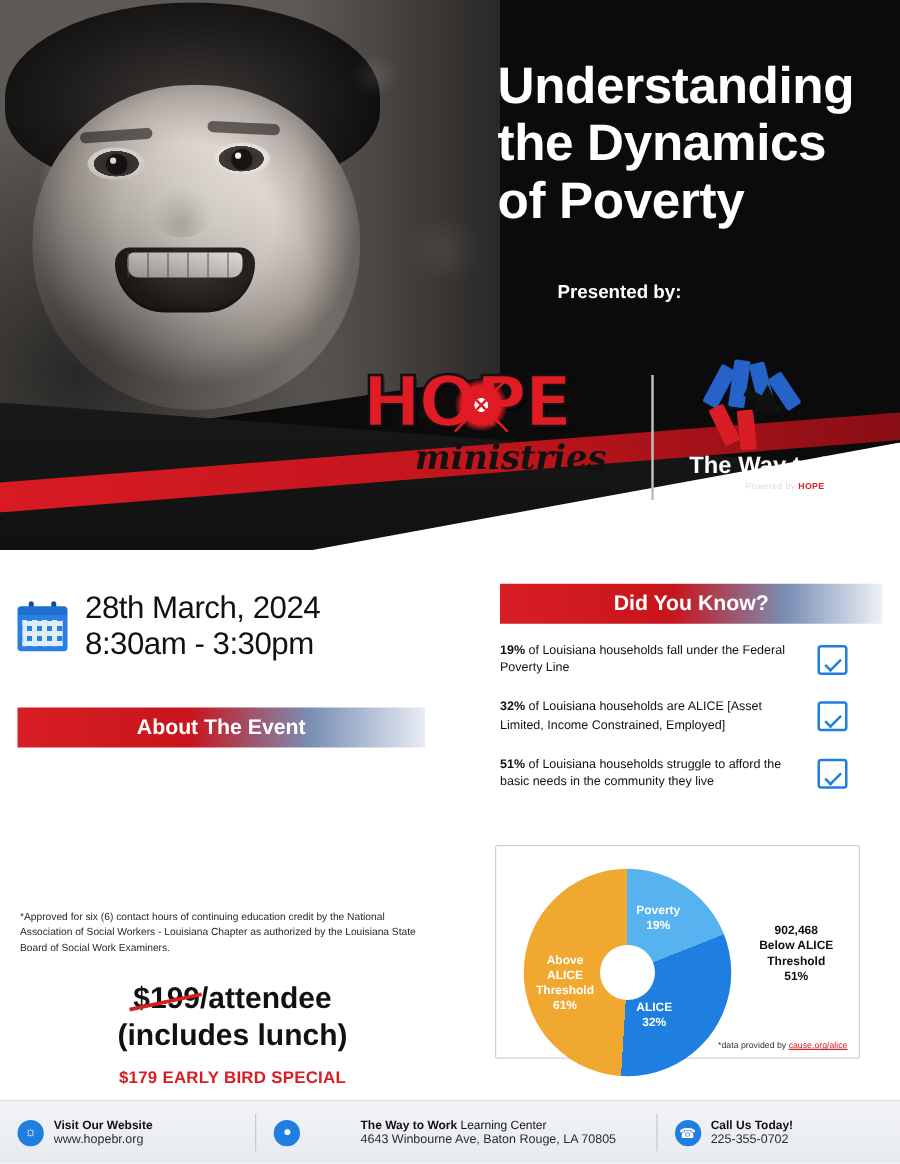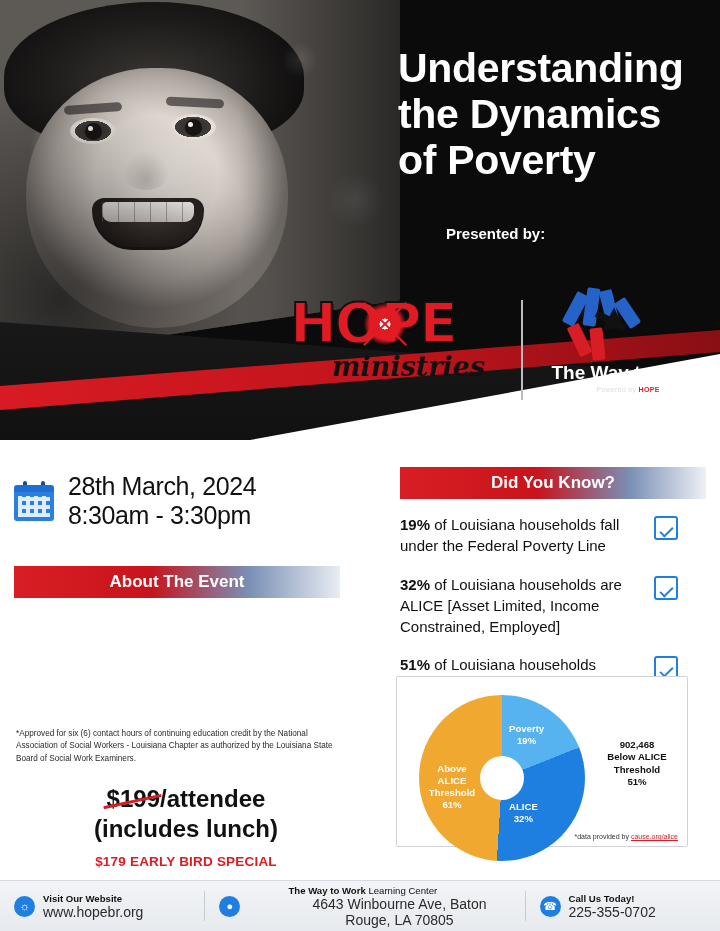--- a/index.html
+++ b/index.html
@@ -212,21 +212,21 @@
     content: ""; position: absolute; left: -4px; right: -2px; top: 52%; height: 3px;
     background: #d81e24; transform: rotate(-12deg);
   }
   .early {
     margin-top: 10px; font-size: 13.5px; font-weight: bold; color: #d81e24; letter-spacing: .2px;
   }
 
   
   .facts { position: absolute; left: 400px; top: 74px; width: 306px; }
   .fact { display: flex; align-items: flex-start; gap: 10px; margin-bottom: 17px; }
-  .fact-text { width: 228px; font-size: 15px; line-height: 1.42; color: #111; }
+  .fact-text { width: 228px; font-size: 10px; line-height: 1.42; color: #111; }
   .fact-text b { font-weight: bold; }
   .check {
     width: 24px; height: 24px; border: 2.4px solid #1f7fe0; border-radius: 3px;
     position: relative; flex: none; margin-left: 16px; margin-top: 2px;
   }
   .check:after {
     content: ""; position: absolute; left: 4px; top: 9px; width: 11px; height: 5px;
     border-left: 2.6px solid #1f7fe0; border-bottom: 2.6px solid #1f7fe0;
     transform: rotate(-45deg);
   }
@@ -271,21 +271,21 @@
   .fcol { display: flex; align-items: center; gap: 8px; padding: 0 14px; }
   .fcol.a { width: 205px; }
   .fcol.b { width: 320px; }
   .fcol.c { width: 195px; }
   .fsep { width: 1px; height: 30px; background: #c6cbd2; }
   .circ {
     width: 21px; height: 21px; border-radius: 50%; background: #1f7fe0; color: #fff;
     display: flex; align-items: center; justify-content: center; font-size: 11px; flex: none;
   }
   .ftitle { font-size: 9.6px; font-weight: bold; color: #111; }
-  .fsub { font-size: 14px; color: #2b2b2b; text-align: center; }
+  .fsub { font-size: 10px; color: #2b2b2b; }
   .fcenter { text-align: left; margin-left: 40px; }
   .fright { text-align: left; }
 </style>
 </head>
 <body>
 
 <div class="hero">
 
   <div class="photo">
     <div class="face">

